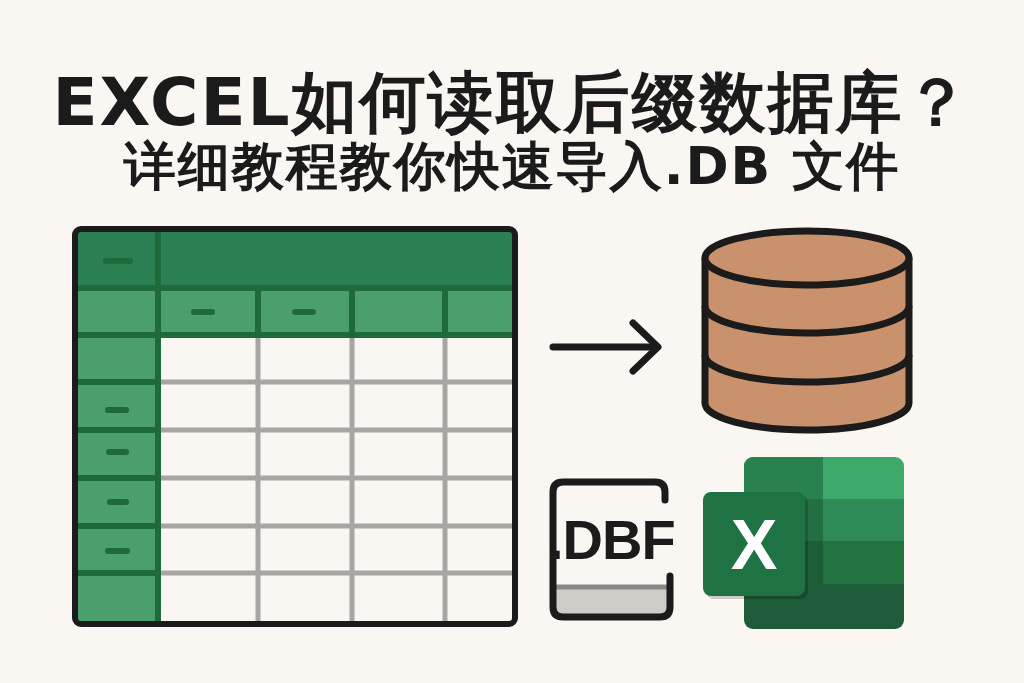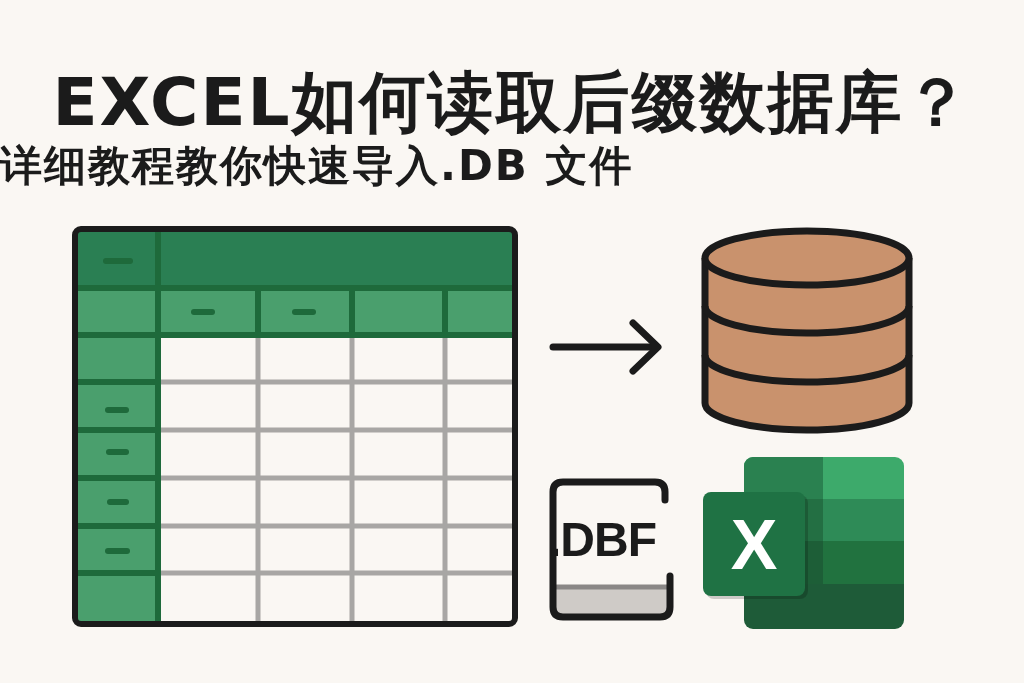--- a/index.html
+++ b/index.html
@@ -11,29 +11,29 @@
     color: #1b1b1b;
   }
   .title {
     position: absolute; left: 0; top: 40px; width: 1024px;
     text-align: center;
     font-size: 66px; font-weight: bold; letter-spacing: 2px;
     line-height: 82px; white-space: nowrap; margin-top: 22px;
   }
   .subtitle {
     position: absolute; left: 0; top: 138px; width: 1024px;
-    text-align: left;
-    font-size: 42px; font-weight: bold; letter-spacing: 2px;
+    text-align: center;
+    font-size: 52px; font-weight: bold; letter-spacing: 2px;
     line-height: 56px; white-space: nowrap;
   }
   svg.art { position: absolute; left: 0; top: 0; }
   .dbf-label {
     position: absolute; left: 548px; top: 514px; width: 128px;
     font-family: "Liberation Sans", "DejaVu Sans", sans-serif;
-    font-size: 48px; font-weight: bold; letter-spacing: -1px;
+    font-size: 56px; font-weight: bold; letter-spacing: -1px;
     color: #1b1b1b; line-height: 52px; text-align: left;
     background: transparent;
   }
   .xl-letter {
     position: absolute; left: 703px; top: 492px; width: 102px; height: 105px;
     display: flex; align-items: center; justify-content: center;
     font-family: "Liberation Sans", "DejaVu Sans", sans-serif;
     font-size: 70px; font-weight: bold; color: #ffffff;
   }
 </style>

